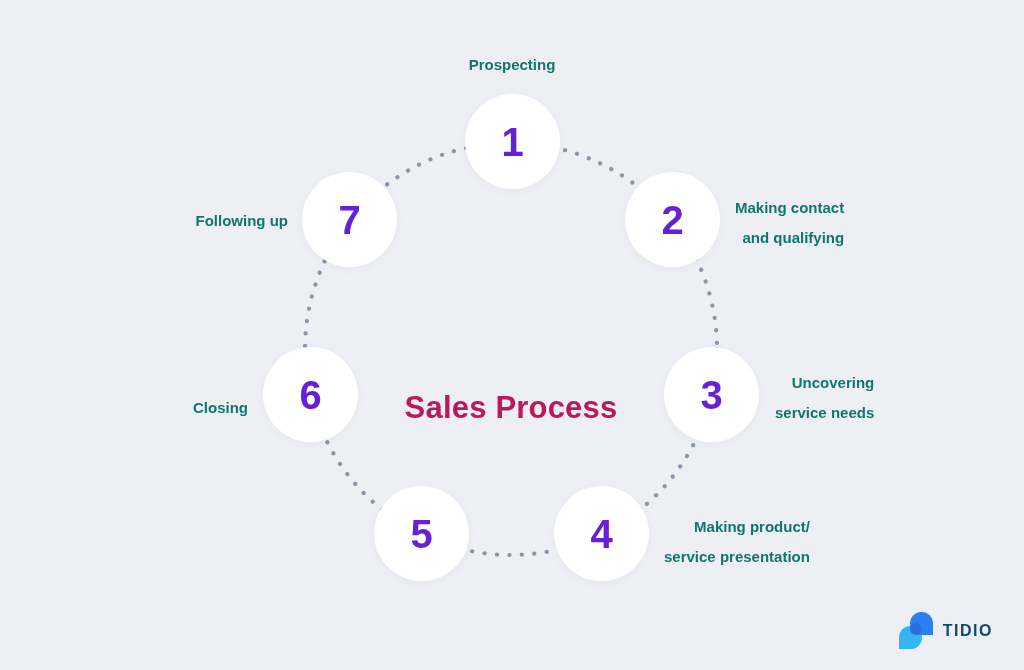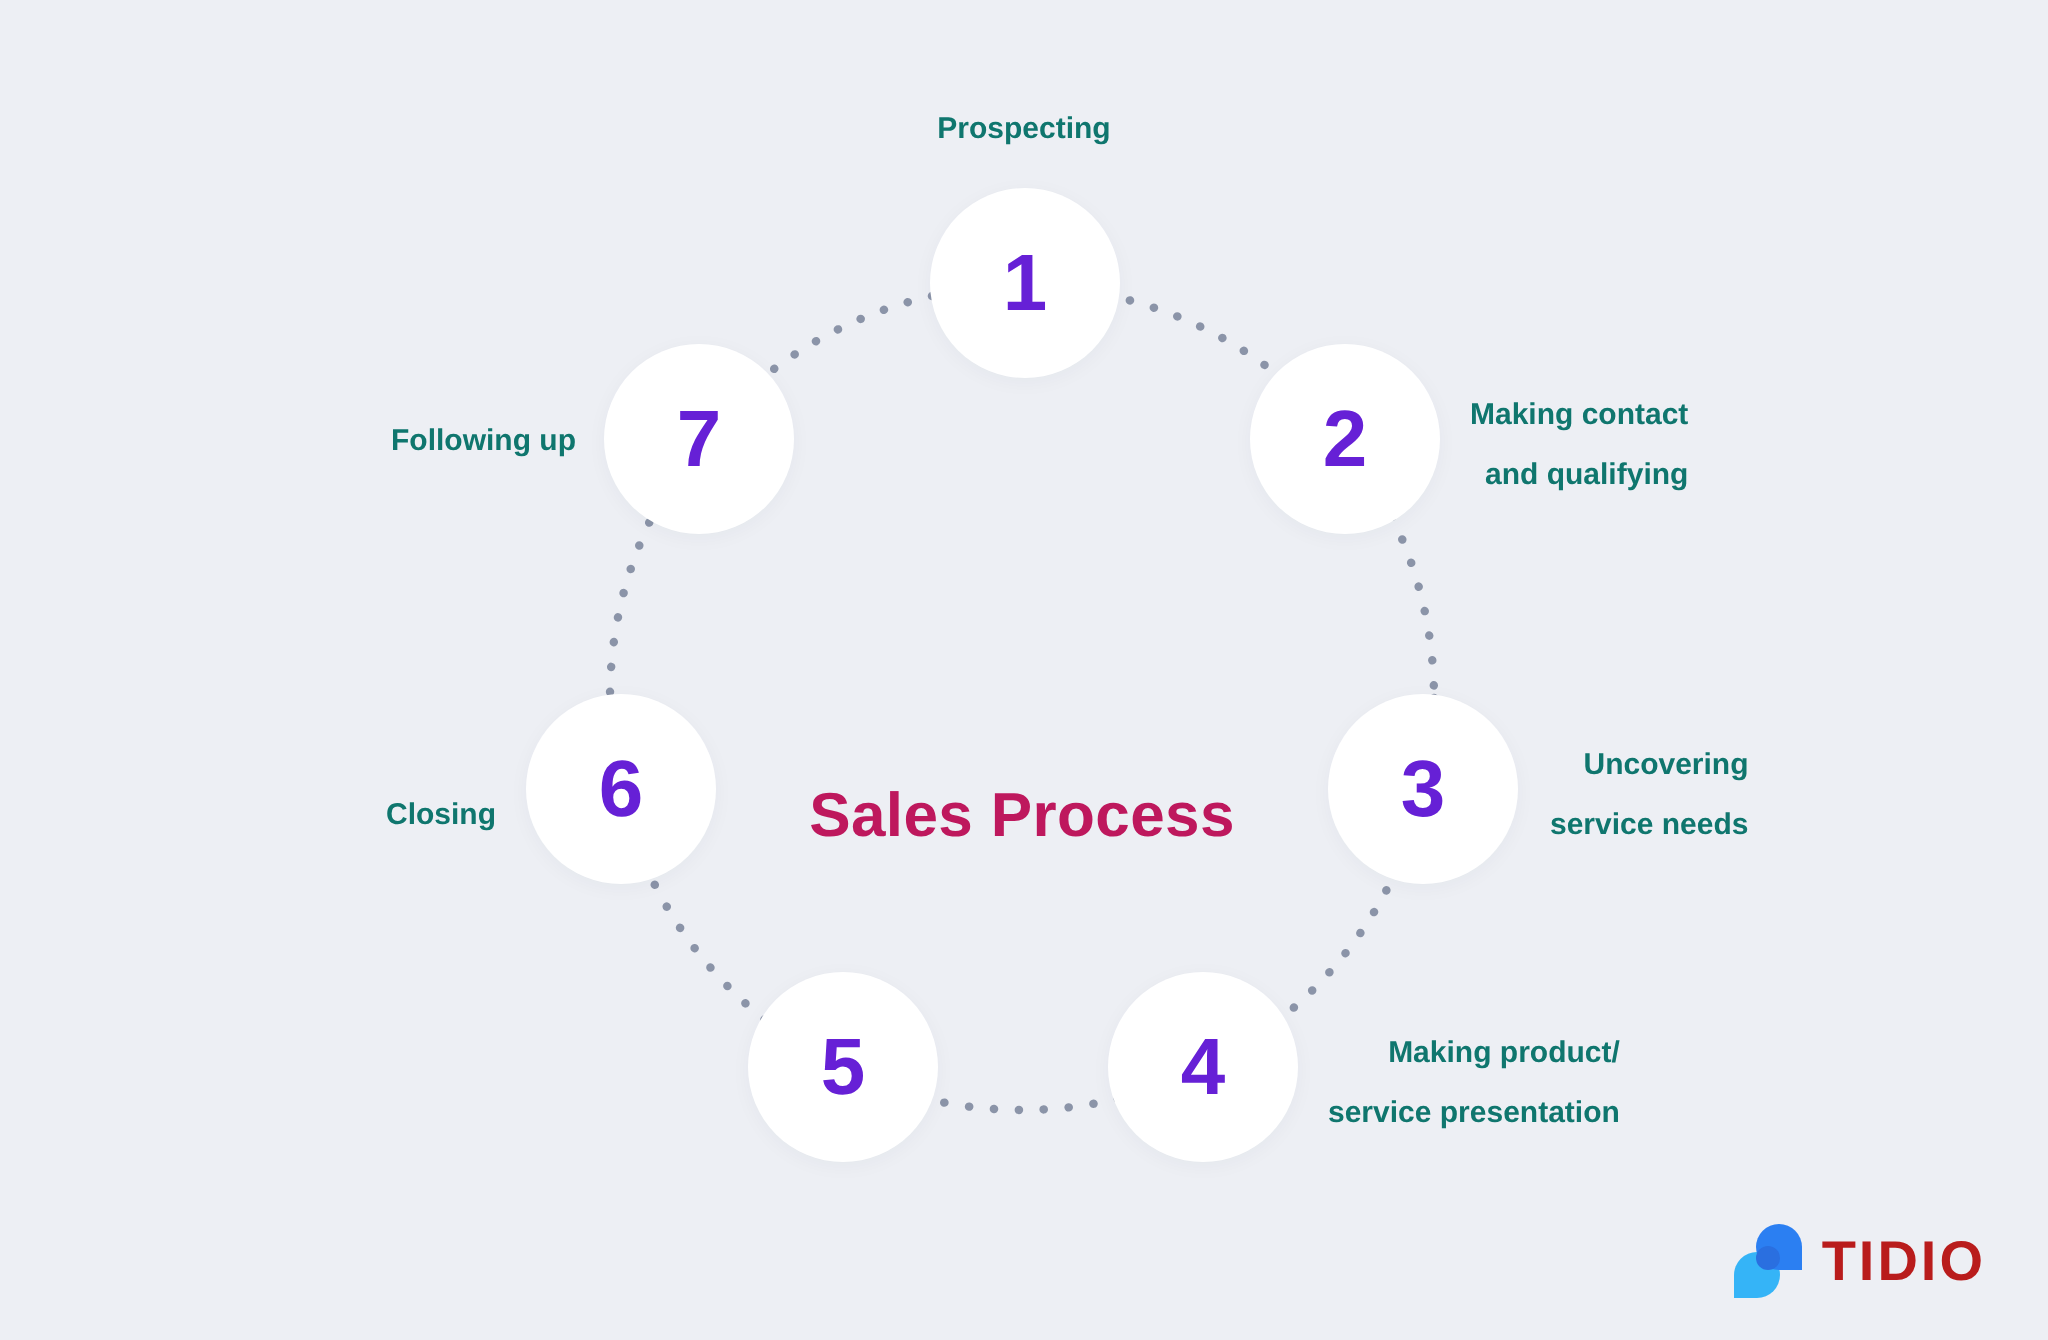--- a/index.html
+++ b/index.html
@@ -87,24 +87,24 @@
     border-radius: 50% 50% 50% 0;
   }
   .bubble-overlap {
     position: absolute;
     left: 11px; top: 11px;
     width: 12px; height: 12px;
     background: #2a6fe0;
     border-radius: 50%;
   }
   .logo-text {
-    font-size: 28px;
+    font-size: 16px;
     font-weight: 700;
     letter-spacing: 1.5px;
-    color: #b91c1c;
+    color: #0c4a6e;
   }
 </style>
 </head>
 <body>
 
 <div class="canvas">
 
   <svg class="ring-svg" width="1024" height="670">
     <circle cx="511" cy="349" r="206" fill="none" stroke="#8b94a8" stroke-width="4.2" stroke-linecap="round" stroke-dasharray="0.1 12.4"></circle>
   </svg>

